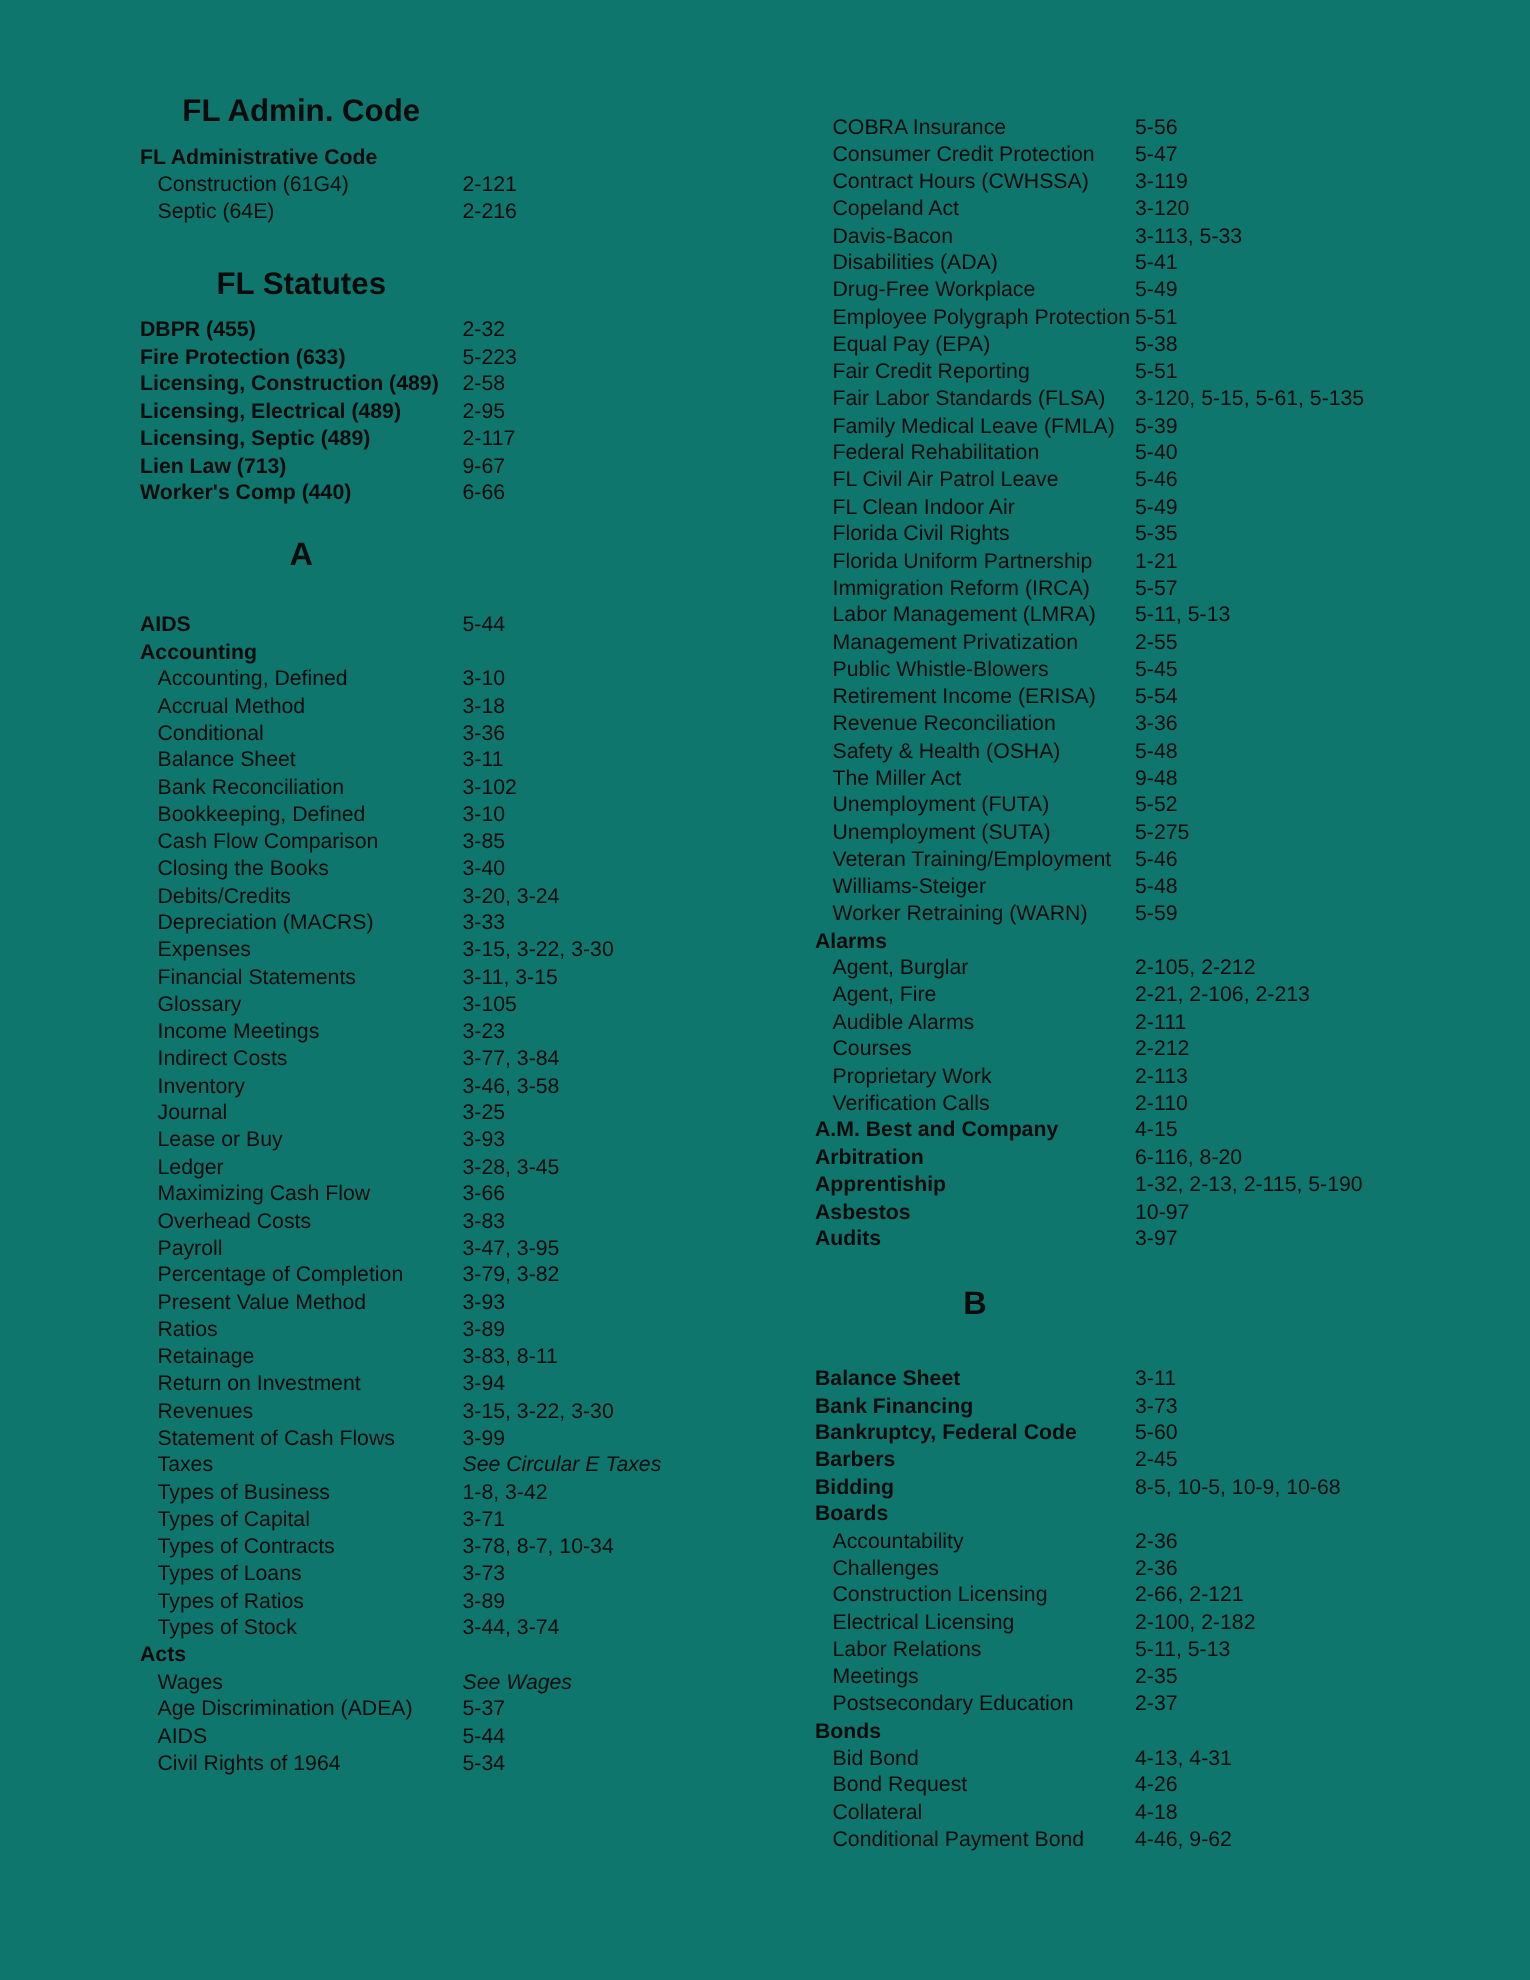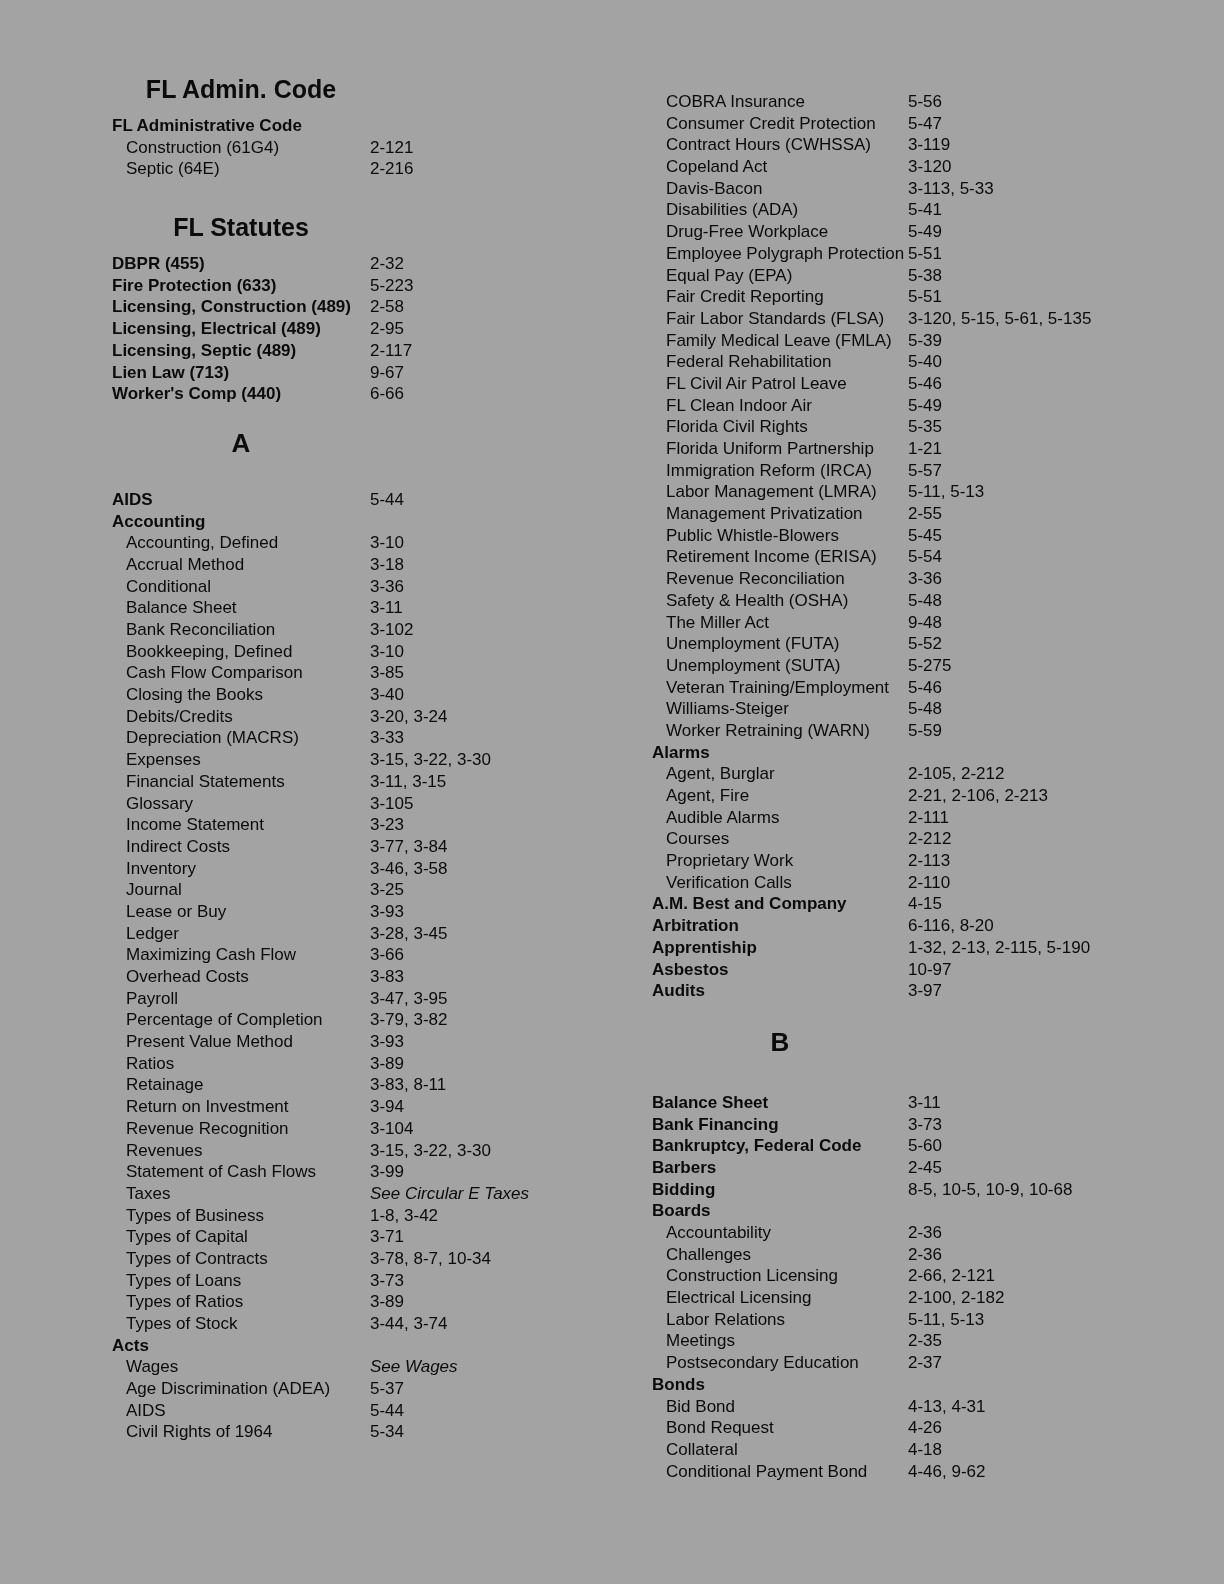--- a/index.html
+++ b/index.html
@@ -1,21 +1,21 @@
 <!DOCTYPE html>
 <html><head>
 <meta charset="utf-8">
 <style>
   * { box-sizing: border-box; margin: 0; padding: 0; }
   html, body { background: #e8e8e8; }
   .page {
     position: relative;
     width: 1224px;
     height: 1584px;
-    background: #a3a3a3;
+    background: #0f766e;
     font-family: "Liberation Sans", sans-serif;
     color: #0b0b0b;
     overflow: hidden;
     margin: 0 auto;
     padding-left: 35px;
   }
   .col { position: absolute; top: 72px; }
   .col-left  { left: 112px; width: 448px; }
   .col-right { left: 652px; width: 500px; padding-top: 4px; margin-top: 15px; }
 
@@ -157,21 +157,21 @@
       </div>
       <div class="row entry">
         <span class="label">Financial Statements</span>
         <span class="pages">3-11, 3-15</span>
       </div>
       <div class="row entry">
         <span class="label">Glossary</span>
         <span class="pages">3-105</span>
       </div>
       <div class="row entry">
-        <span class="label">Income Statement</span>
+        <span class="label">Income Meetings</span>
         <span class="pages">3-23</span>
       </div>
       <div class="row entry">
         <span class="label">Indirect Costs</span>
         <span class="pages">3-77, 3-84</span>
       </div>
       <div class="row entry">
         <span class="label">Inventory</span>
         <span class="pages">3-46, 3-58</span>
       </div>
@@ -211,24 +211,20 @@
         <span class="label">Ratios</span>
         <span class="pages">3-89</span>
       </div>
       <div class="row entry">
         <span class="label">Retainage</span>
         <span class="pages">3-83, 8-11</span>
       </div>
       <div class="row entry">
         <span class="label">Return on Investment</span>
         <span class="pages">3-94</span>
-      </div>
-      <div class="row entry">
-        <span class="label">Revenue Recognition</span>
-        <span class="pages">3-104</span>
       </div>
       <div class="row entry">
         <span class="label">Revenues</span>
         <span class="pages">3-15, 3-22, 3-30</span>
       </div>
       <div class="row entry">
         <span class="label">Statement of Cash Flows</span>
         <span class="pages">3-99</span>
       </div>
       <div class="row entry">

